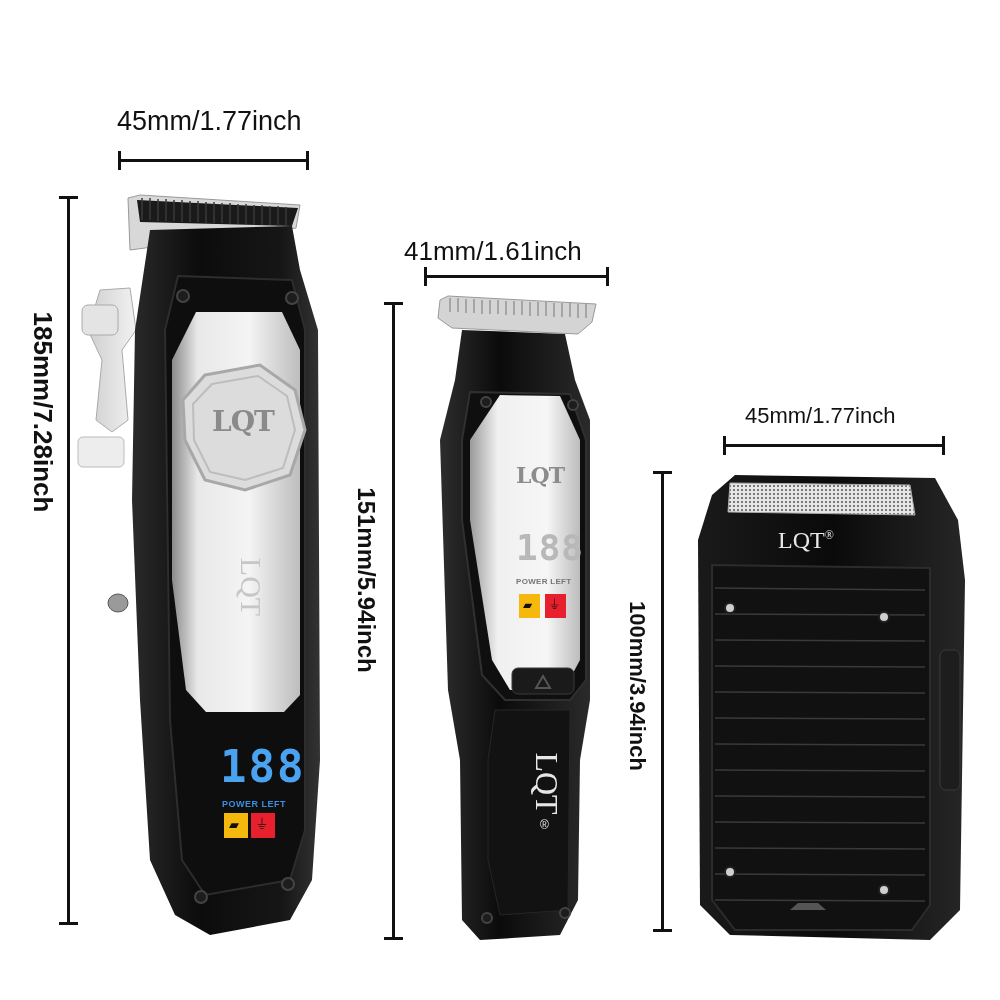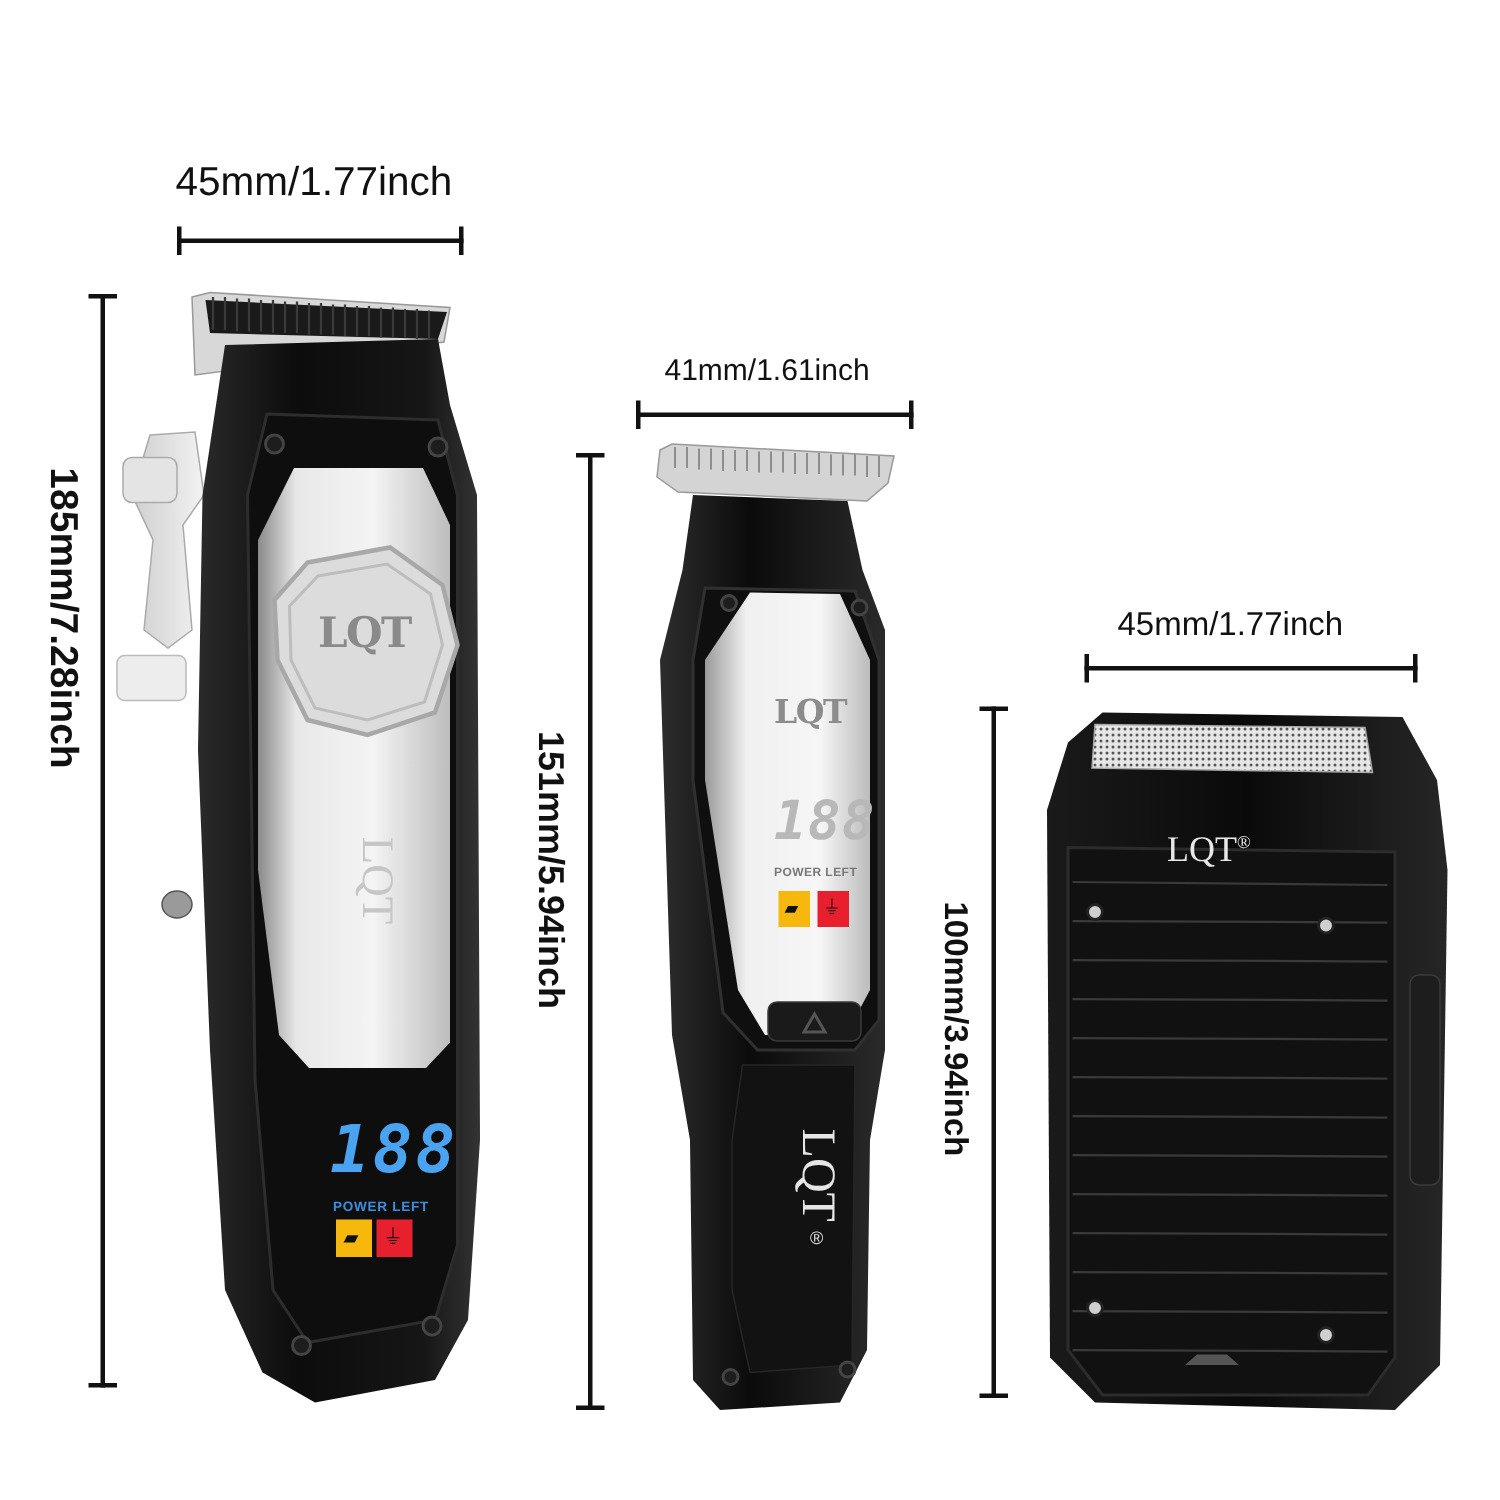--- a/index.html
+++ b/index.html
@@ -7,32 +7,32 @@
   .abs{position:absolute;}
   .dim-label{position:absolute;font-family:"Liberation Sans",sans-serif;font-weight:normal;color:#111;white-space:nowrap;}
   .hline{position:absolute;height:3px;background:#111;}
   .hline::before,.hline::after{content:"";position:absolute;top:-8px;width:3px;height:19px;background:#111;}
   .hline::before{left:0;} .hline::after{right:0;}
   .vline{position:absolute;width:3px;background:#111;}
   .vline::before,.vline::after{content:"";position:absolute;left:-8px;height:3px;width:19px;background:#111;}
   .vline::before{top:0;} .vline::after{bottom:0;}
   .vtext{position:absolute;transform-origin:center center;transform:rotate(90deg);font-weight:bold;color:#111;white-space:nowrap;font-family:"Liberation Sans",sans-serif;}
   svg{position:absolute;left:0;top:0;}
-  .lcd{font-family:"DejaVu Sans Mono",monospace;font-style:italic;}
+  .lcd{font-family:"DejaVu Sans Mono",monospace;}
 </style>
 </head>
 <body>
 
 <div class="dim-label" style="left:117px;top:106px;font-size:27px;">45mm/1.77inch</div>
 <div class="hline" style="left:118px;top:159px;width:191px;"></div>
 
 <div class="vline" style="left:67px;top:196px;height:729px;"></div>
 <div class="vtext" style="left:-67px;top:397px;width:220px;height:30px;font-size:26px;text-align:center;line-height:30px;">185mm/7.28inch</div>
 
-<div class="dim-label" style="left:443px;top:236px;font-size:20px;">41mm/1.61inch</div>
+<div class="dim-label" style="left:404px;top:236px;font-size:26px;">41mm/1.61inch</div>
 <div class="hline" style="left:424px;top:275px;width:185px;"></div>
 
 <div class="vline" style="left:392px;top:302px;height:638px;"></div>
 <div class="vtext" style="left:256px;top:565px;width:220px;height:30px;font-size:24px;text-align:center;line-height:30px;">151mm/5.94inch</div>
 
 <div class="dim-label" style="left:745px;top:403px;font-size:22px;">45mm/1.77inch</div>
 <div class="hline" style="left:723px;top:444px;width:222px;"></div>
 
 <div class="vline" style="left:661px;top:471px;height:461px;"></div>
 <div class="vtext" style="left:527px;top:671px;width:220px;height:30px;font-size:22px;text-align:center;line-height:30px;">100mm/3.94inch</div>
@@ -223,15 +223,15 @@
 
   <g fill="#cfcfcf" stroke="#222" stroke-width="2">
     <circle cx="730" cy="608" r="5"></circle>
         <circle cx="884" cy="617" r="5"></circle>
         <circle cx="730" cy="872" r="5"></circle>
         <circle cx="884" cy="890" r="5"></circle>
   </g>
   <polygon points="790,910 798,903 818,903 826,910" fill="#555"></polygon>
 </svg>
 </div>
-<div class="abs" style="left:778px;top:527px;font-family:'Liberation Serif',serif;font-size:24px;color:#e8e8e8;margin-top:27px;">
+<div class="abs" style="left:778px;top:527px;font-family:'Liberation Serif',serif;font-size:24px;color:#e8e8e8;">
   <span>LQT</span><sup style="font-size:12px;">®</sup>
 </div>
 
 </body></html>

